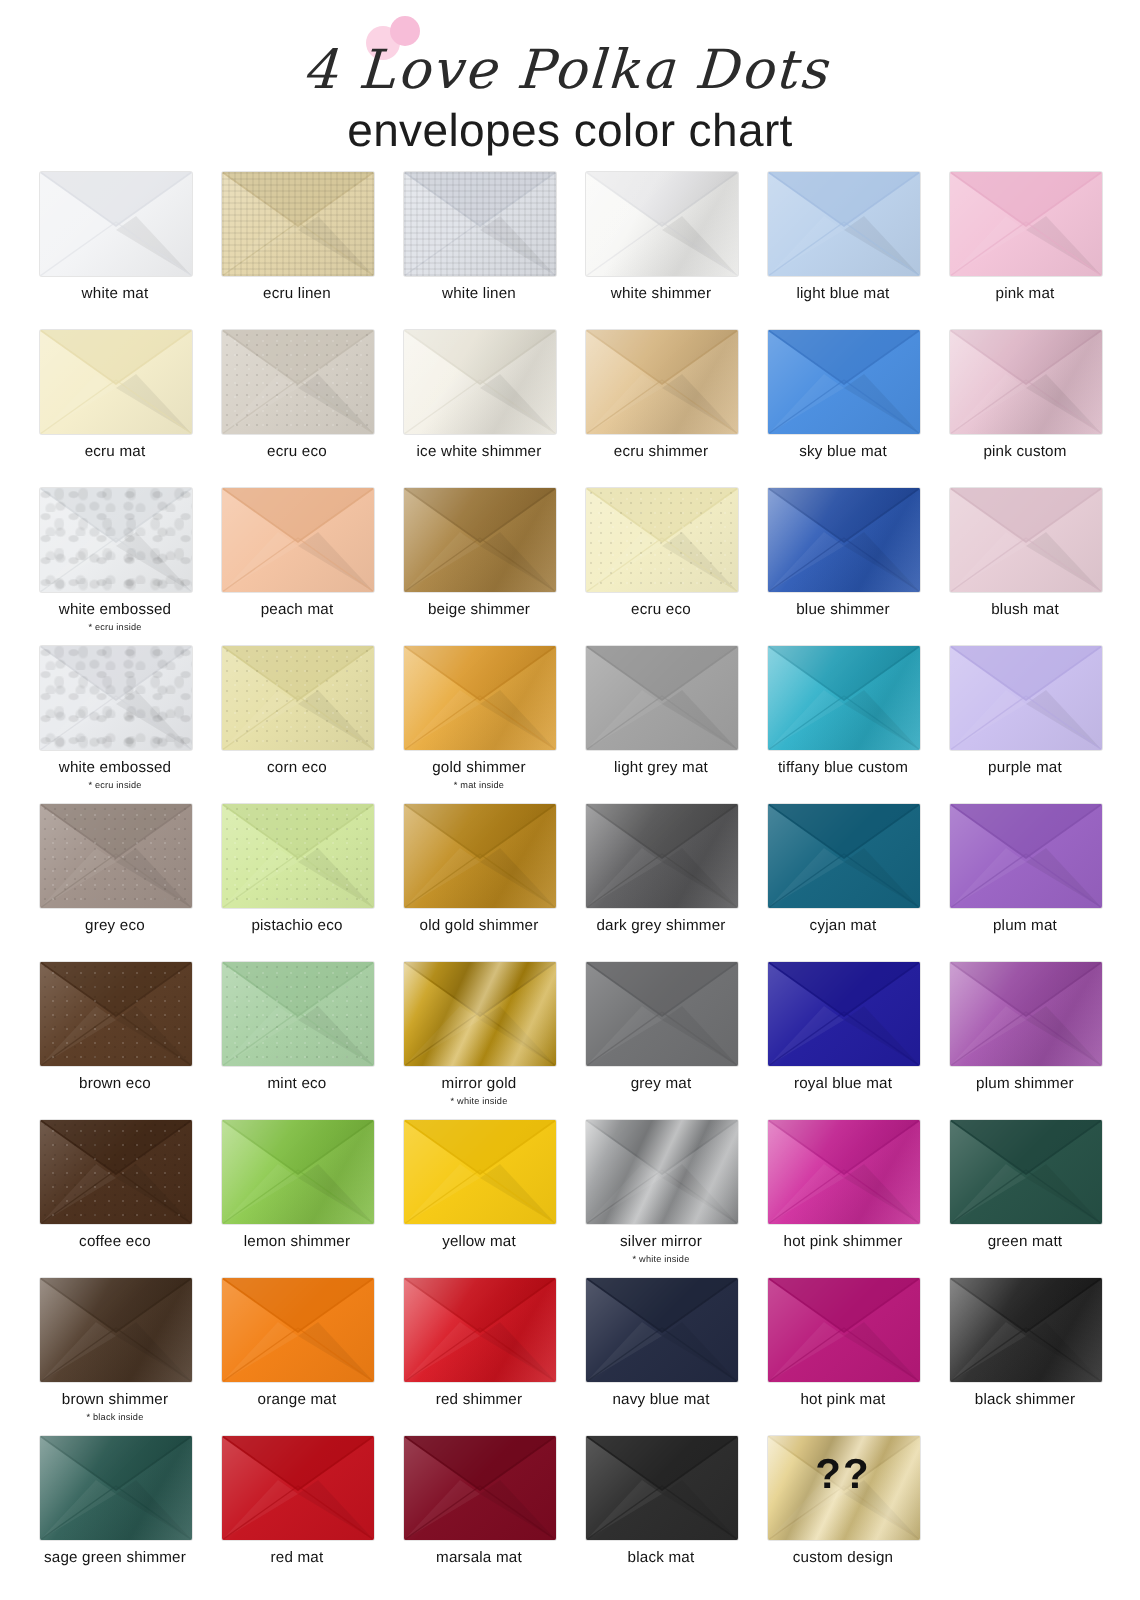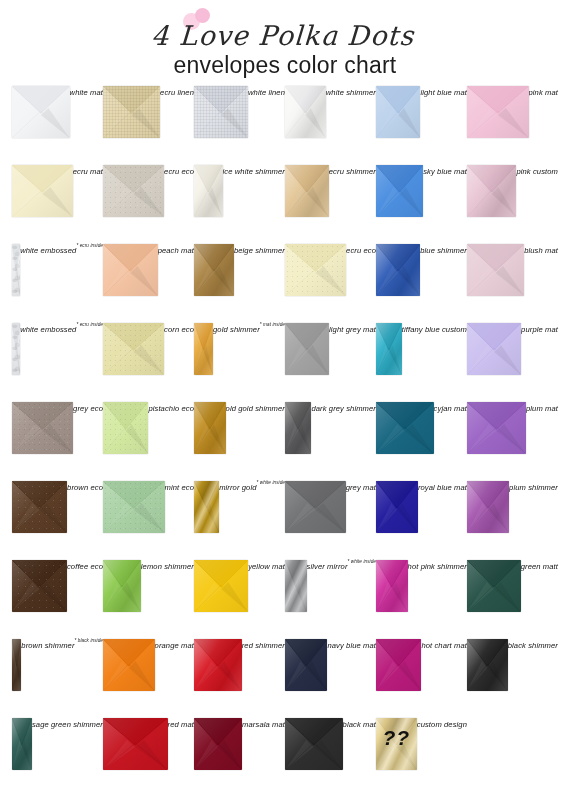--- a/index.html
+++ b/index.html
@@ -42,22 +42,23 @@
     width: 546px;
     display: grid;
     grid-template-columns: repeat(6, 1fr);
     row-gap: 0px;
     column-gap: 0px;
   }
   .cell {
     width: 91px;
     height: 79px;
     display: flex;
+    flex-direction: column;
+    align-items: center;
     justify-content: flex-start;
-    font-style: italic;
   }
   .env-wrap {
     position: relative;
     width: 76px;
     height: 52px;
     margin-top: 2px;
   }
   .env {
     position: absolute; inset: 0;
     border-radius: 1px;
@@ -955,21 +956,21 @@
               <svg viewBox="0 0 76 52" preserveAspectRatio="none">
                 <polygon points="0,0 76,0 38,27" fill="#9d0d65" opacity="0.55"></polygon>
                 <polygon points="0,52 28,22 38,29" fill="#ffffff" opacity="0.06"></polygon>
                 <polygon points="76,52 48,22 38,29" fill="#000000" opacity="0.06"></polygon>
                 <polyline points="0,0 38,27 76,0" fill="none" stroke="#9d0d65" stroke-width="0.9" opacity="0.85"></polyline>
                 <polyline points="0,52 38,25 76,52" fill="none" stroke="#9d0d65" stroke-width="0.7" opacity="0.55"></polyline>
               </svg>
             </div>
           </div>
         </div>
-        <div class="label">hot chart mat</div>
+        <div class="label">hot pink mat</div>
       </div>
       <div class="cell">
         <div class="env-wrap">
           <div class="env tex-shimmer" style="background: rgb(38, 38, 38);">
             <div class="sheen"></div>
             <div class="flap">
               <svg viewBox="0 0 76 52" preserveAspectRatio="none">
                 <polygon points="0,0 76,0 38,27" fill="#161616" opacity="0.55"></polygon>
                 <polygon points="0,52 28,22 38,29" fill="#ffffff" opacity="0.06"></polygon>
                 <polygon points="76,52 48,22 38,29" fill="#000000" opacity="0.06"></polygon>

